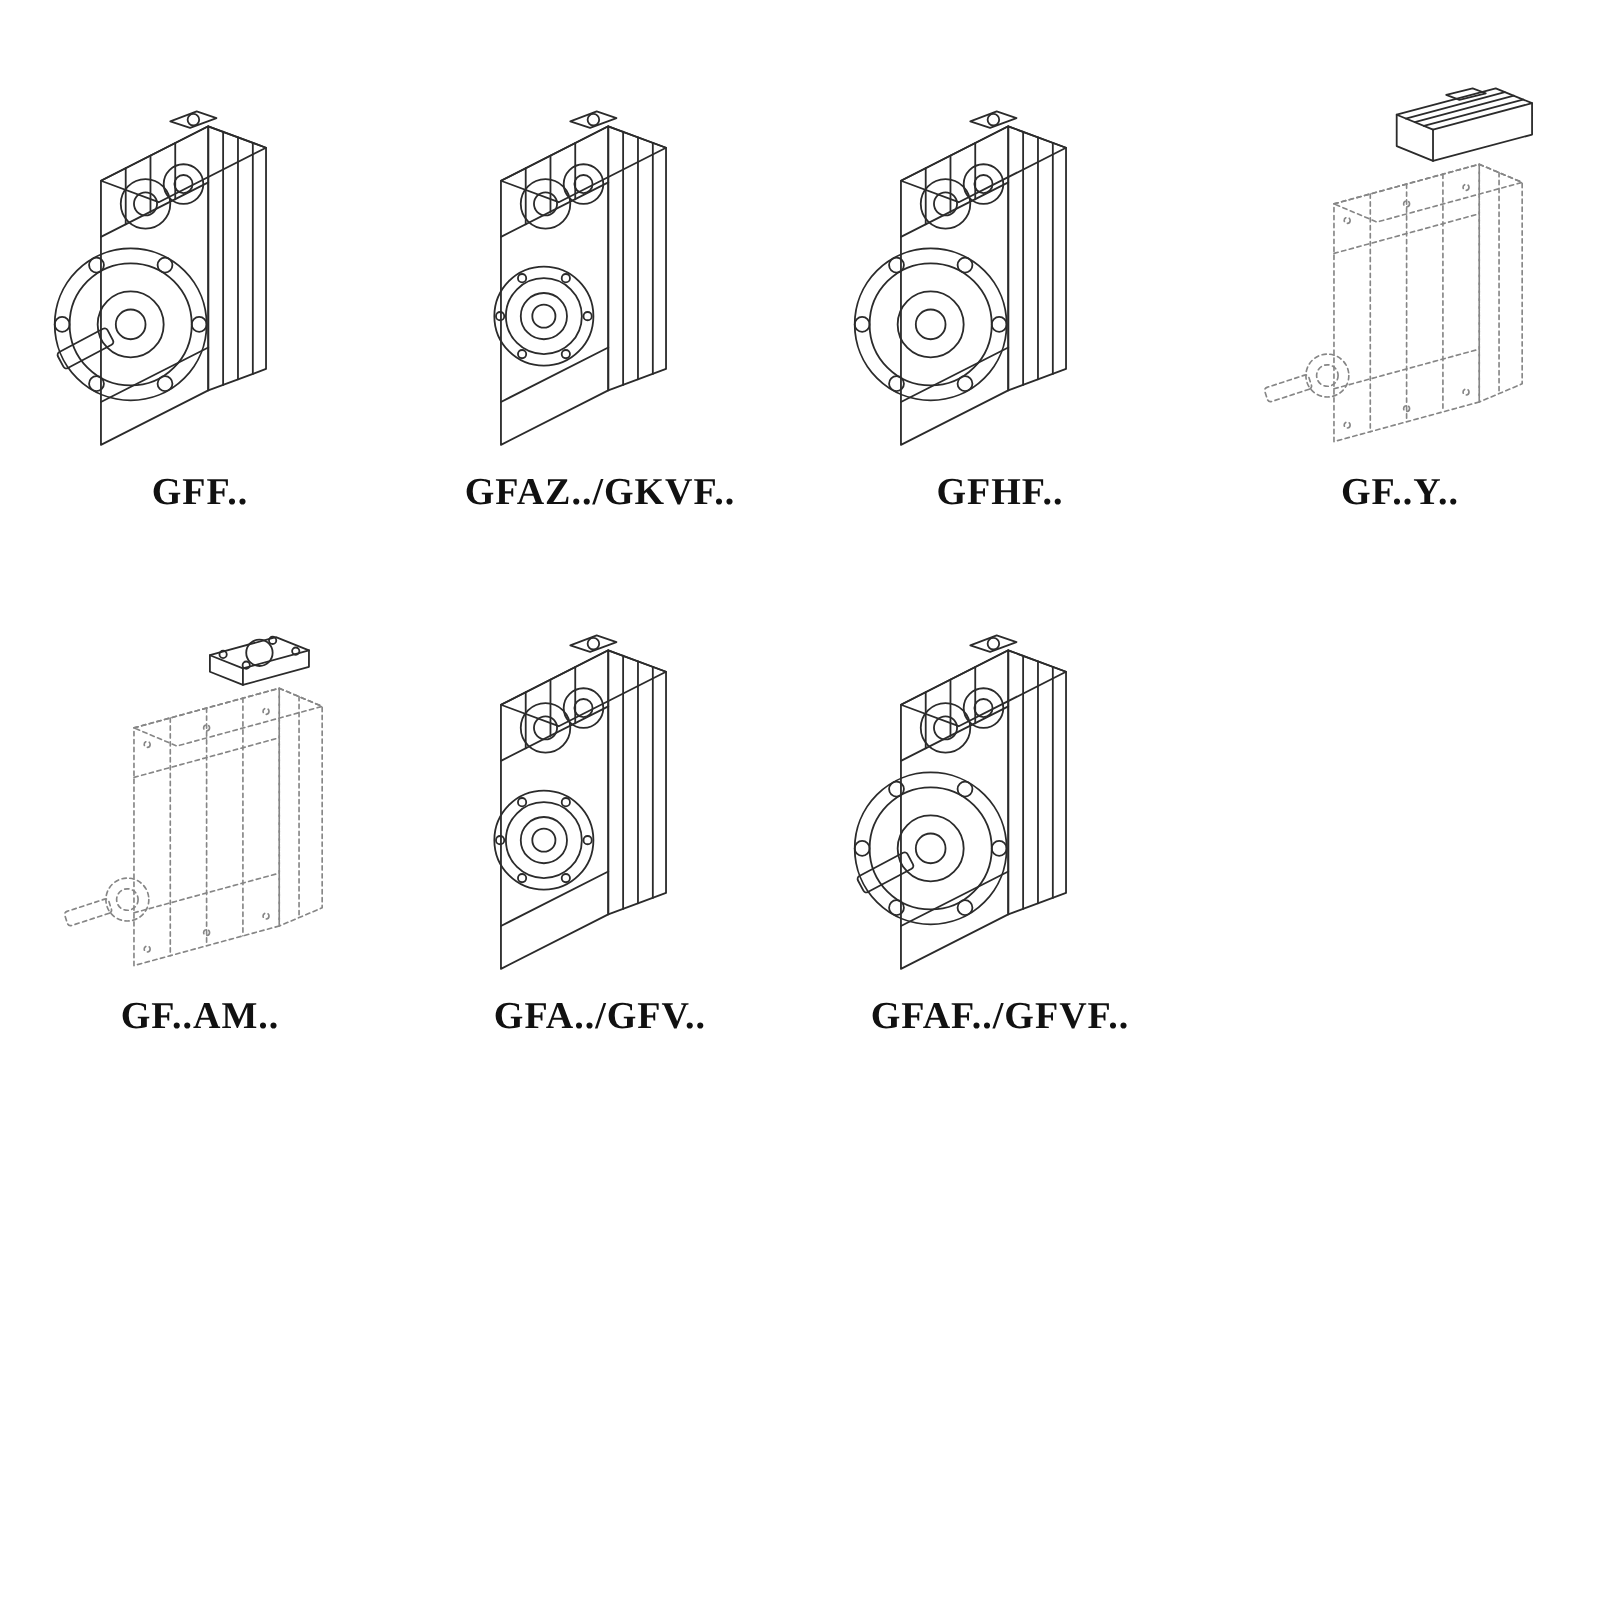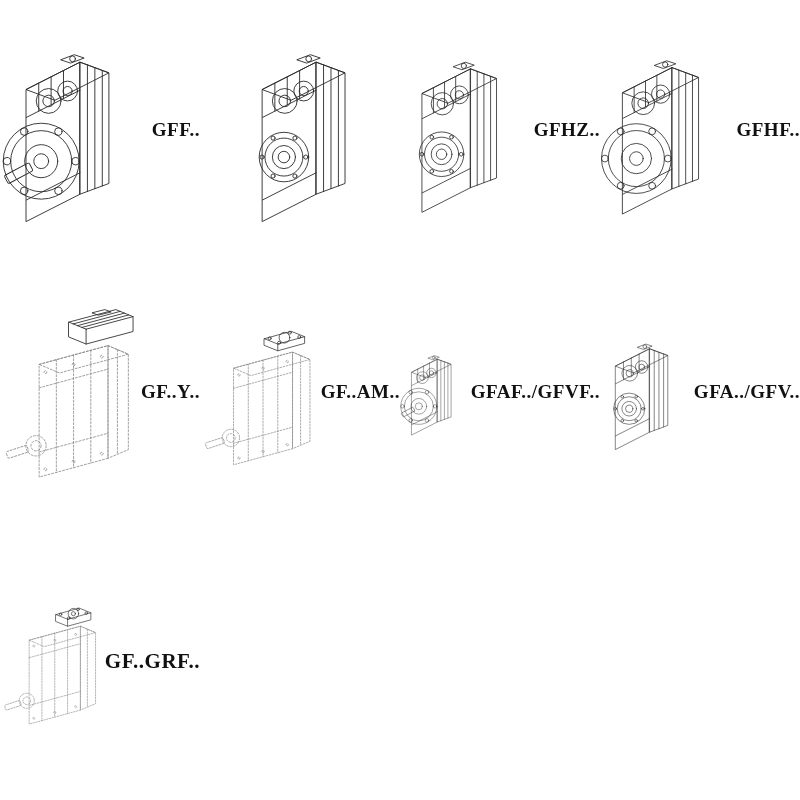--- a/index.html
+++ b/index.html
@@ -14,21 +14,21 @@
   .catalog {
     width: 800px;
     height: 800px;
     display: grid;
     grid-template-columns: repeat(4, 200px);
     grid-template-rows: 262px 262px 276px;
     background: #ffffff;
   }
   .cell {
     display: flex;
-    flex-direction: row;
+    flex-direction: column;
     align-items: center;
     justify-content: flex-end;
     padding-bottom: 4px;
     box-sizing: border-box;
     position: relative;
   }
   .cell.boxed {
     outline: 1px solid #cfcfcf;
     outline-offset: -2px;
   }
@@ -231,32 +231,23 @@
   </div>
 
   <div class="cell">
     <svg class="fig" viewBox="0 0 180 252">
       <g class="draw">
         <use href="#housing-a"></use>
           <use href="#vents"></use>
           <use href="#hollow"></use>
       </g>
     </svg>
-  </div>
-
-  <div class="cell">
-    <svg class="fig" viewBox="0 0 180 252">
-      <g class="draw">
-        <use href="#housing-a"></use>
-          <use href="#vents"></use>
-          <use href="#hollow"></use>
-      </g>
-    </svg>
-    <div class="label">GFHZ..</div>
-  </div>
+    <div class="label">GFAZ../GKVF..</div>
+  </div>
+
 
   <div class="cell">
     <svg class="fig" viewBox="0 0 180 252">
       <g class="draw">
         <use href="#housing-a"></use>
           <use href="#vents"></use>
           <use href="#flange"></use>
       </g>
     </svg>
     <div class="label">GFHF..</div>
@@ -286,44 +277,33 @@
         </g>
     </svg>
     <div class="label">GF..AM..</div>
   </div>
 
   <div class="cell">
     <svg class="fig" viewBox="0 0 180 252">
       <g class="draw">
         <use href="#housing-a"></use>
           <use href="#vents"></use>
+          <use href="#hollow"></use>
+      </g>
+    </svg>
+    <div class="label">GFA../GFV..</div>
+  </div>
+
+  <div class="cell">
+    <svg class="fig" viewBox="0 0 180 252">
+      <g class="draw">
+        <use href="#housing-a"></use>
+          <use href="#vents"></use>
           <use href="#flange"></use>
           <use href="#shaft"></use>
       </g>
     </svg>
     <div class="label">GFAF../GFVF..</div>
   </div>
 
-  <div class="cell">
-    <svg class="fig" viewBox="0 0 180 252">
-      <g class="draw">
-        <use href="#housing-a"></use>
-          <use href="#vents"></use>
-          <use href="#hollow"></use>
-      </g>
-    </svg>
-    <div class="label">GFA../GFV..</div>
-  </div>
-
-  <div class="cell">
-    <svg class="fig fig-lg" viewBox="0 0 180 252">
-      <g class="draw dashed">
-          <use href="#housing-b"></use>
-        </g>
-      <g class="draw">
-          <use href="#grf-top"></use>
-        </g>
-    </svg>
-    <div class="label label-lg">GF..GRF..</div>
-  </div>
 
 
 </div>
 
 </body></html>

